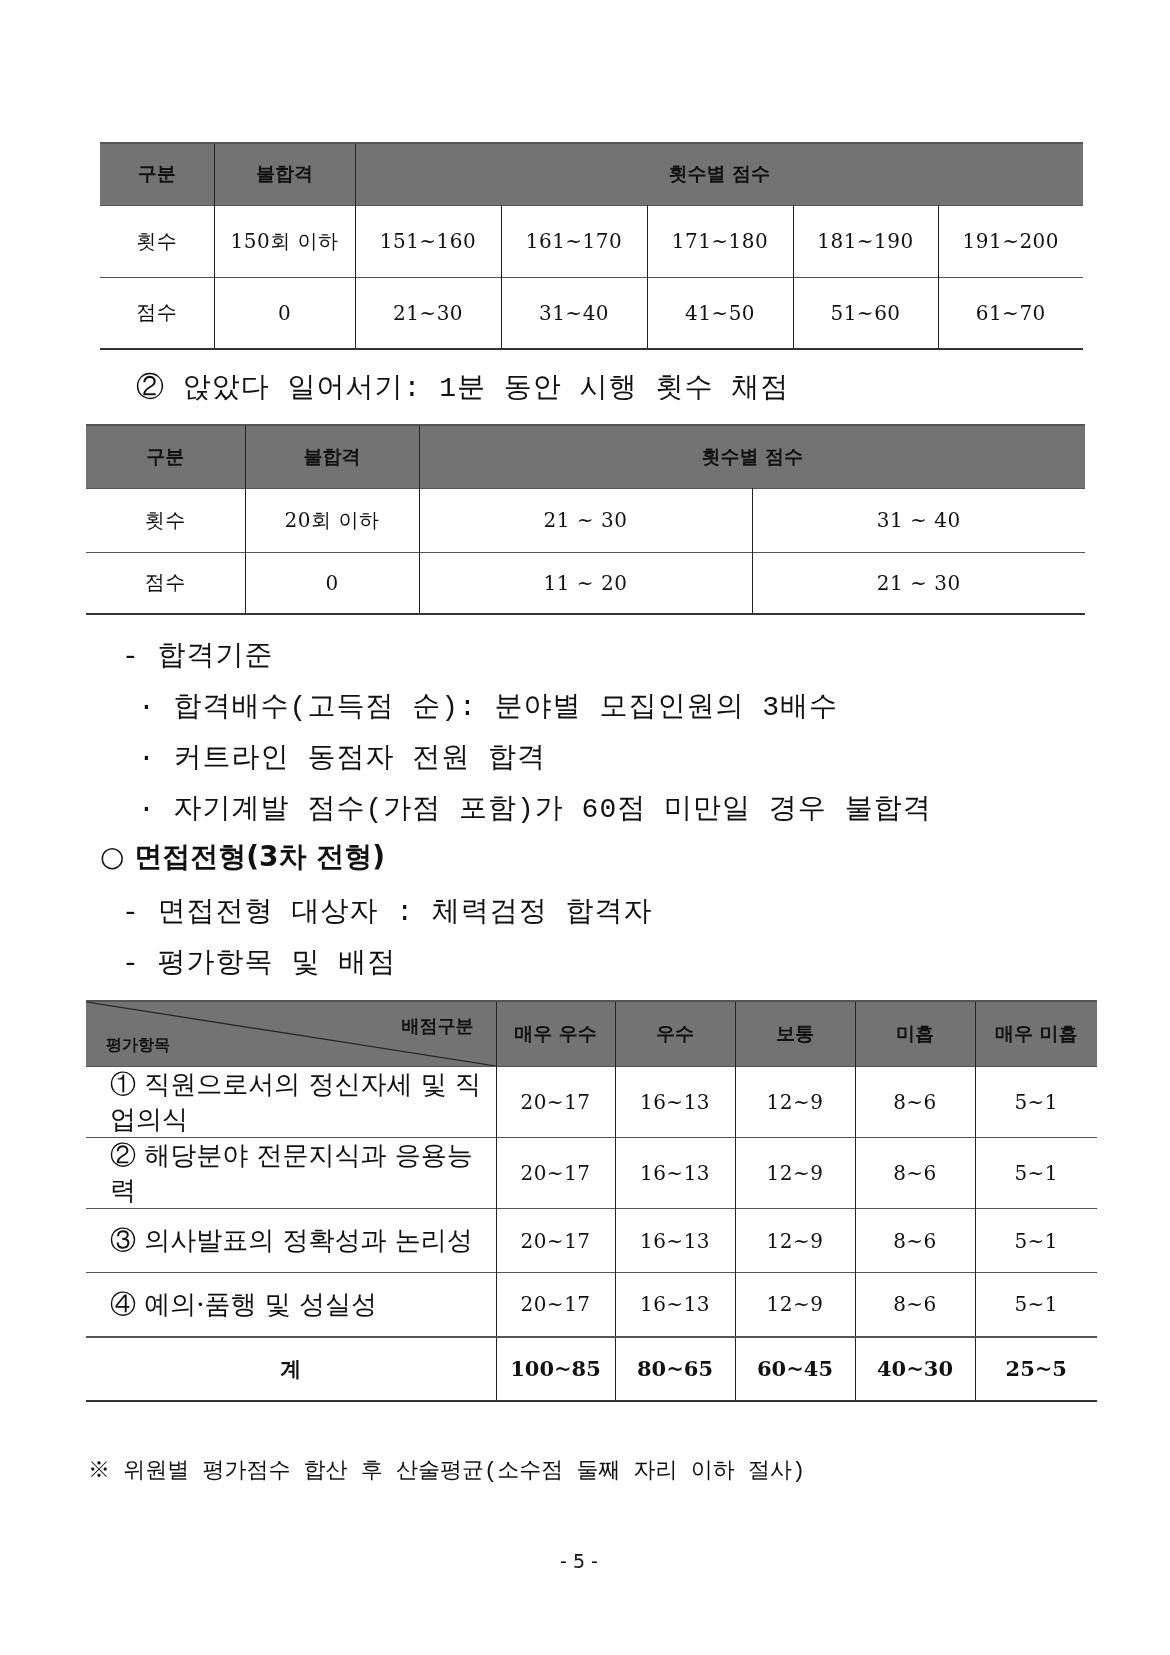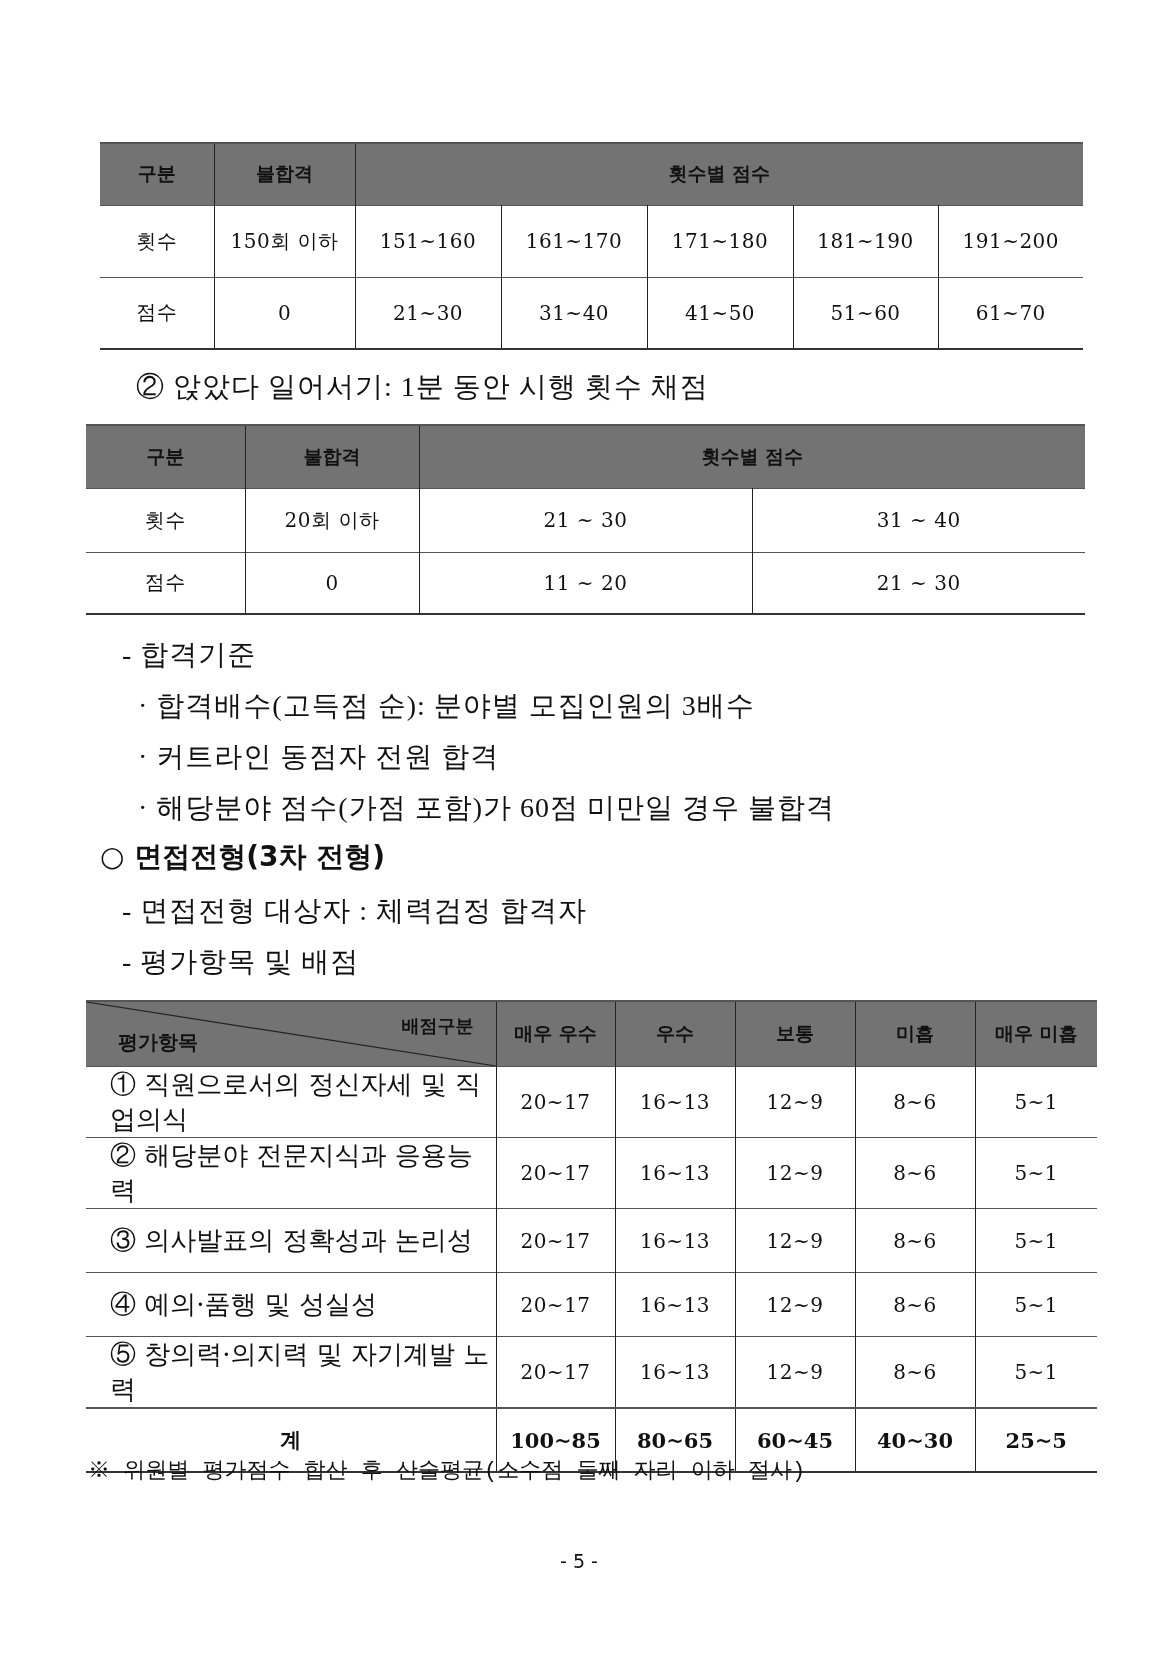--- a/index.html
+++ b/index.html
@@ -8,28 +8,28 @@
   .abs { position:absolute; }
   table { border-collapse:collapse; position:absolute; table-layout:fixed; }
   td, th { text-align:center; vertical-align:middle; padding:0; font-weight:normal; }
   th { background:#737373; font-weight:bold; font-family:"DejaVu Serif", serif; }
   .t-top { border-top:2px solid #555; }
   .t-bottom { border-bottom:2px solid #333; }
   .hline { border-top:1.5px solid #555; }
   .vline { border-left:1px solid #222;margin-left:44px; }
   .cell { font-size:20px; letter-spacing:0.5px; }
   .hcell { font-size:19px; }
-  .line-text { font-family:Liberation Serif, serif; font-size:28px; white-space:nowrap; letter-spacing:1px; }
+  .line-text { font-family:Liberation Mono, monospace; font-size:28px; white-space:nowrap; letter-spacing:1px; }
   .heading { font-family:"DejaVu Sans", sans-serif; font-weight:bold; font-size:28px; white-space:nowrap; }
   .footnote { font-family:Liberation Mono, monospace; font-size:22px; white-space:nowrap; }
   .pagenum { font-family:"DejaVu Sans", sans-serif; font-size:19px; }
   .diag-wrap { position:relative; width:100%; height:100%; }
   .diag-wrap svg { position:absolute; left:0; top:0; }
   .diag-top { position:absolute; right:22px; top:12px; font-size:18px; font-weight:bold; }
-  .diag-bot { position:absolute; left:32px; bottom:10px; font-size:20px; font-weight:bold; }
+  .diag-bot { position:absolute; left:20px; bottom:10px; font-size:16px; font-weight:bold; }
   .item-cell { text-align:left; padding-left:24px; font-size:26px; }
   .total-cell { font-weight:bold; font-size:21px; }
 </style>
 </head>
 <body>
 
 <table style="left:100px; top:142px; width:983px;">
   <colgroup>
     <col style="width:114px">
       <col style="width:141px">
@@ -92,21 +92,21 @@
     <td class="cell vline">0</td>
     <td class="cell vline">11 ~ 20</td>
     <td class="cell vline">21 ~ 30</td>
   </tr>
 </tbody>
   </table>
 
 <div class="abs line-text" style="left:122px; top:636px;">- 합격기준</div>
 <div class="abs line-text" style="left:138px; top:687px;">· 합격배수(고득점 순): 분야별 모집인원의 3배수</div>
 <div class="abs line-text" style="left:138px; top:738px;">· 커트라인 동점자 전원 합격</div>
-<div class="abs line-text" style="left:138px; top:789px;">· 해당분야 점수(가점 포함)가 60점 미만일 경우 불합격</div>
+<div class="abs line-text" style="left:138px; top:789px;">· 자기계발 점수(가점 포함)가 60점 미만일 경우 불합격</div>
 
 <div class="abs heading" style="left:100px; top:838px;text-align:center;">○  면접전형(3차 전형)</div>
 <div class="abs line-text" style="left:122px; top:892px;">- 면접전형 대상자 : 체력검정 합격자</div>
 <div class="abs line-text" style="left:122px; top:943px;">- 평가항목 및 배점</div>
 
 <table style="left:86px; top:1000px; width:1011px;">
   <colgroup>
     <col style="width:410px">
       <col style="width:119px">
       <col style="width:120px">
@@ -156,28 +156,20 @@
     <td class="cell vline">5~1</td>
   </tr>
   <tr style="height:64px;" class="hline">
     <td class="item-cell">④ 예의·품행 및 성실성</td>
     <td class="cell vline">20~17</td>
     <td class="cell vline">16~13</td>
     <td class="cell vline">12~9</td>
     <td class="cell vline">8~6</td>
     <td class="cell vline">5~1</td>
   </tr>
-  <tr style="height:64px;" class="hline">
-    <td class="item-cell">⑤ 창의력·의지력 및 자기계발 노력</td>
-    <td class="cell vline">20~17</td>
-    <td class="cell vline">16~13</td>
-    <td class="cell vline">12~9</td>
-    <td class="cell vline">8~6</td>
-    <td class="cell vline">5~1</td>
-  </tr>
   <tr style="height:64px; border-top:2.5px double #555;" class="t-bottom">
     <td class="total-cell">계</td>
     <td class="total-cell vline">100~85</td>
     <td class="total-cell vline">80~65</td>
     <td class="total-cell vline">60~45</td>
     <td class="total-cell vline">40~30</td>
     <td class="total-cell vline">25~5</td>
   </tr>
 </tbody>
   </table>

